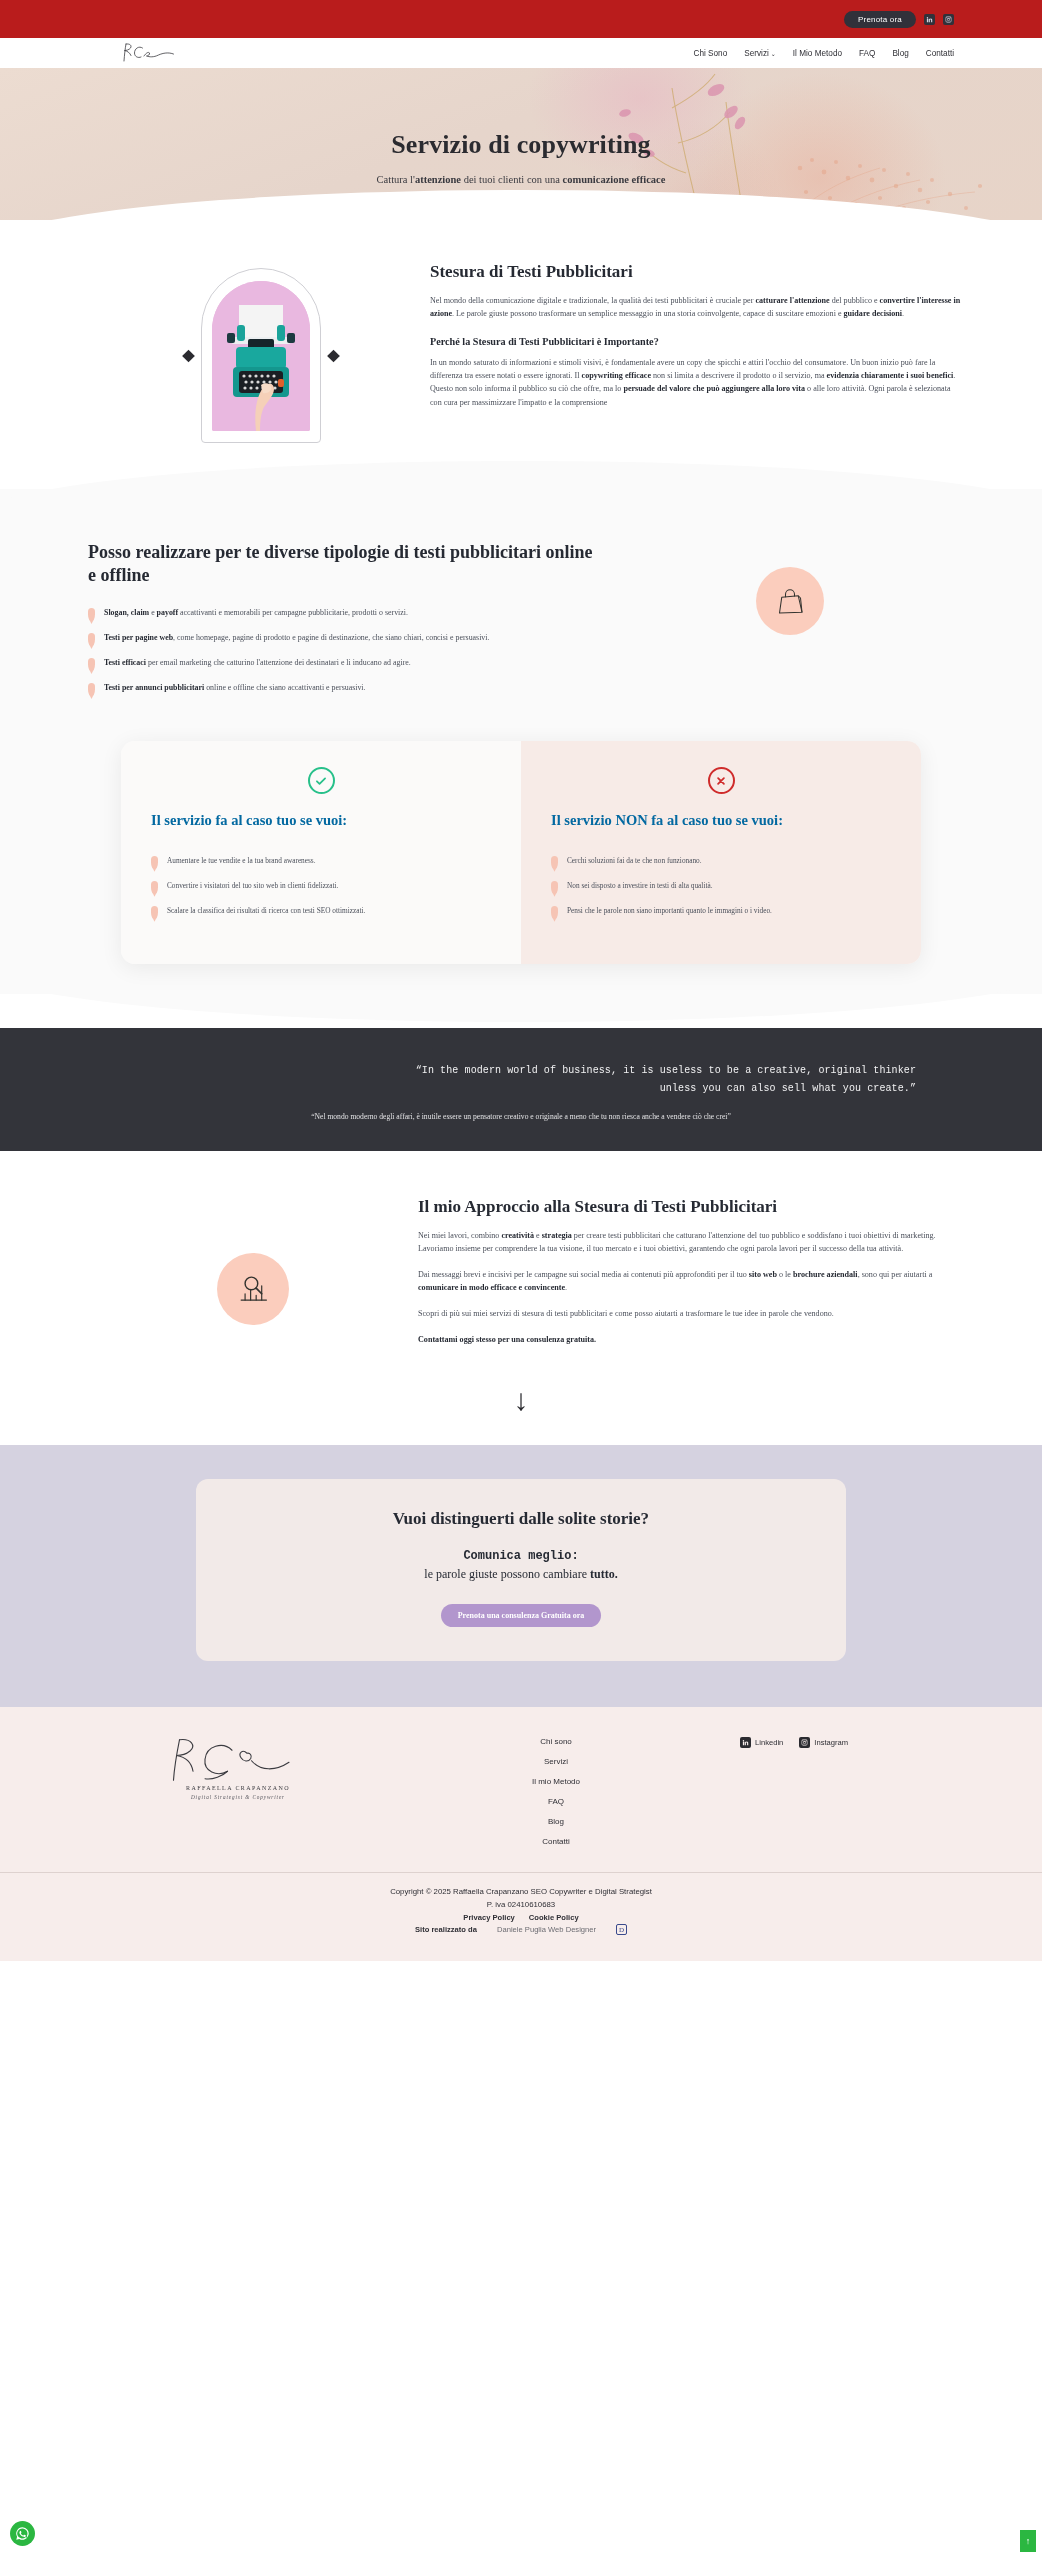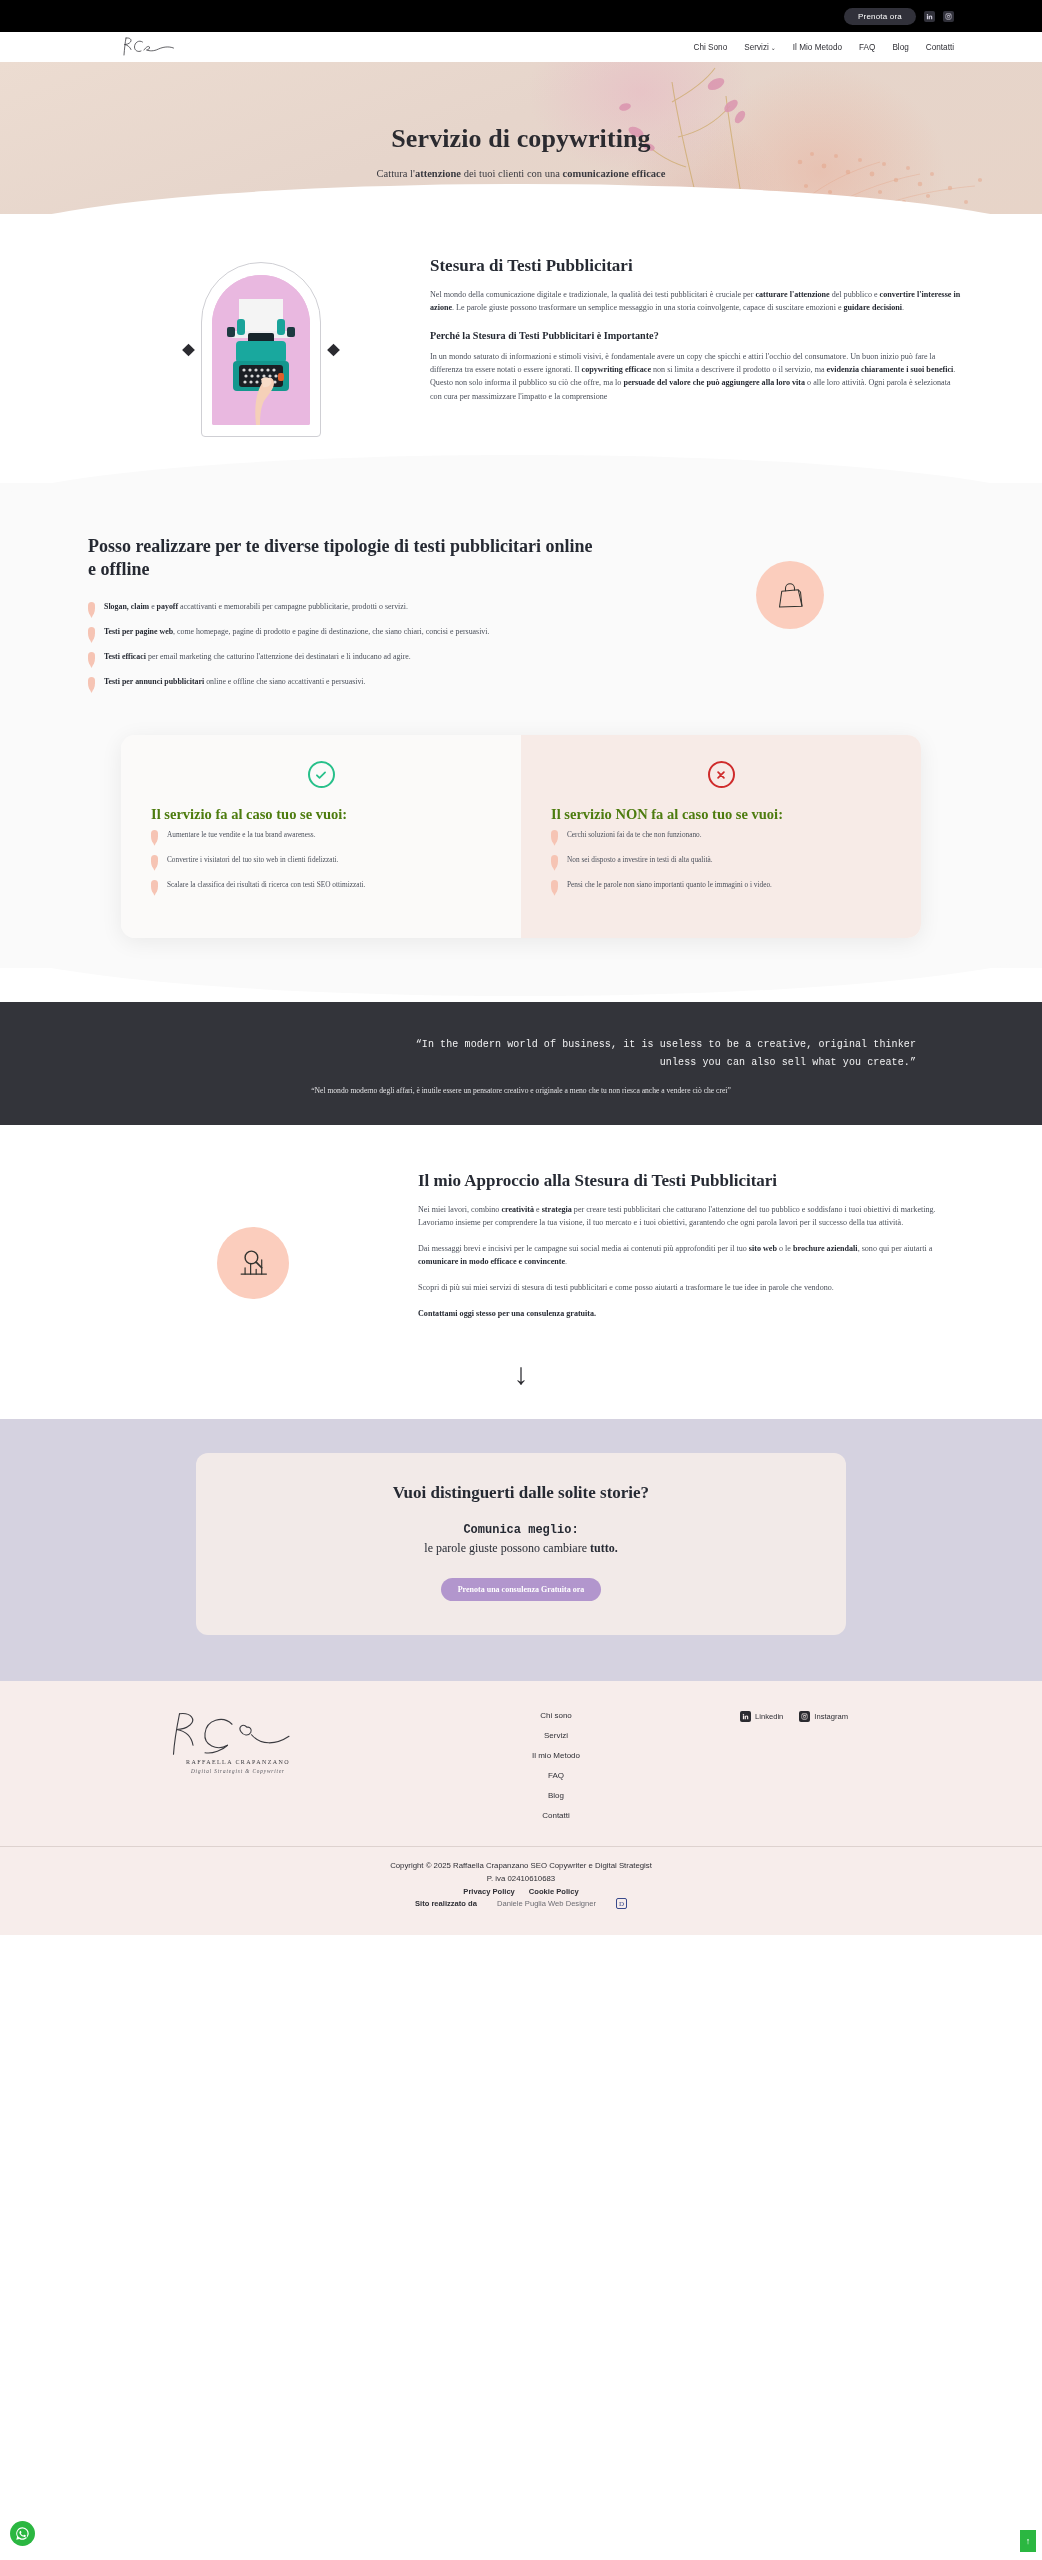--- a/index.html
+++ b/index.html
@@ -7,21 +7,21 @@
   html,body{width:1042px;}
   body{
     font-family:"Liberation Sans", sans-serif;
     background:#ffffff;
     color:#2e3440;
     -webkit-font-smoothing:antialiased;
   }
 
   
   .topbar{
-    height:32px;background:#000000;display:flex;align-items:center;
+    height:38px;background:#b91c1c;display:flex;align-items:center;
     justify-content:flex-end;padding:0 88px 0 0;gap:8px;
   }
   .btn-prenota{
     background:#31313a;color:#fff;border-radius:20px;
     font-size:8px;padding:4px 14px;letter-spacing:.2px;white-space:nowrap;
     border:none;cursor:pointer;font-family:"Liberation Sans",sans-serif;
   }
   .sq-ico{
     width:11px;height:11px;background:#31313a;border-radius:2px;
     display:flex;align-items:center;justify-content:center;
@@ -171,21 +171,21 @@
   .card.bad{background:#f7ebe7;}
   .card-ico{display:flex;justify-content:center;margin-bottom:16px;}
   .ring{
     width:27px;height:27px;border-radius:50%;border:2.4px solid #27c08a;
     display:flex;align-items:center;justify-content:center;
   }
   .ring.red{border-color:#cf2b2b;}
   .ring svg{width:14px;height:14px;}
   .card h3{
     font-family:"Liberation Serif",serif;font-size:14.5px;font-weight:700;
-    color:#4d7c0f;line-height:1.42;margin-bottom:4px;
+    color:#0369a1;line-height:1.42;margin-bottom:24px;
   }
   .card ul li span.txt{font-size:7.3px;}
 
   
   .quote{
     background:#33343a;color:#f2f2f3;padding:34px 0 30px;text-align:center;margin-top:34px;
   }
   .quote .en{
     font-family:"Liberation Mono",monospace;font-size:10px;line-height:1.85;
     width:790px;margin:0 auto;text-align:right;letter-spacing:.1px;

